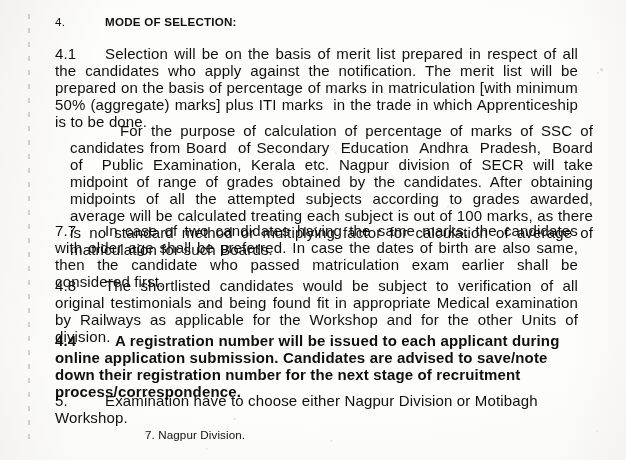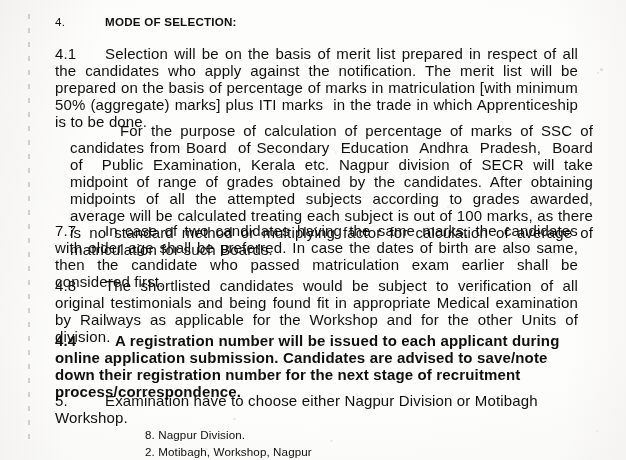--- a/index.html
+++ b/index.html
@@ -164,19 +164,18 @@
       <p class="para"><span class="marker">4.8</span><span>The shortlisted candidates would be subject to verification of all original testimonials and being found fit in appropriate Medical examination by Railways as applicable for the Workshop and for the other Units of division.</span></p>
     </div>
 
     <div class="block" style="top:332px;font-weight:bold;">
       <p class="para noj"><span class="marker wide">4.4</span><span>A registration number will be issued to each applicant during online application submission. Candidates are advised to save/note down their registration number for the next stage of recruitment process/correspondence.</span></p>
     </div>
 
     <div class="block" style="top:392px;">
       <p class="para noj"><span class="marker">5.</span><span>Examination have to choose either Nagpur Division or Motibagh Workshop.</span></p>
       <ul class="sublist">
-        <li>8. Nagpur Division.</li>
-        <li>2. Motibagh, Workshop, Nagpur</li>
+        <li>7. Nagpur Division.</li>
       </ul>
     </div>
 
   </div>
 </div>
 
 </body></html>

